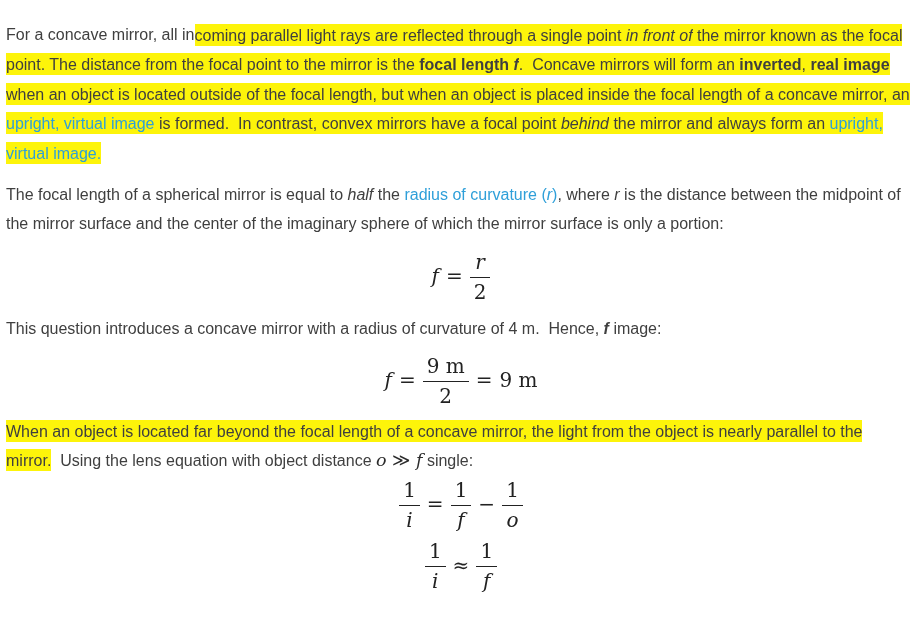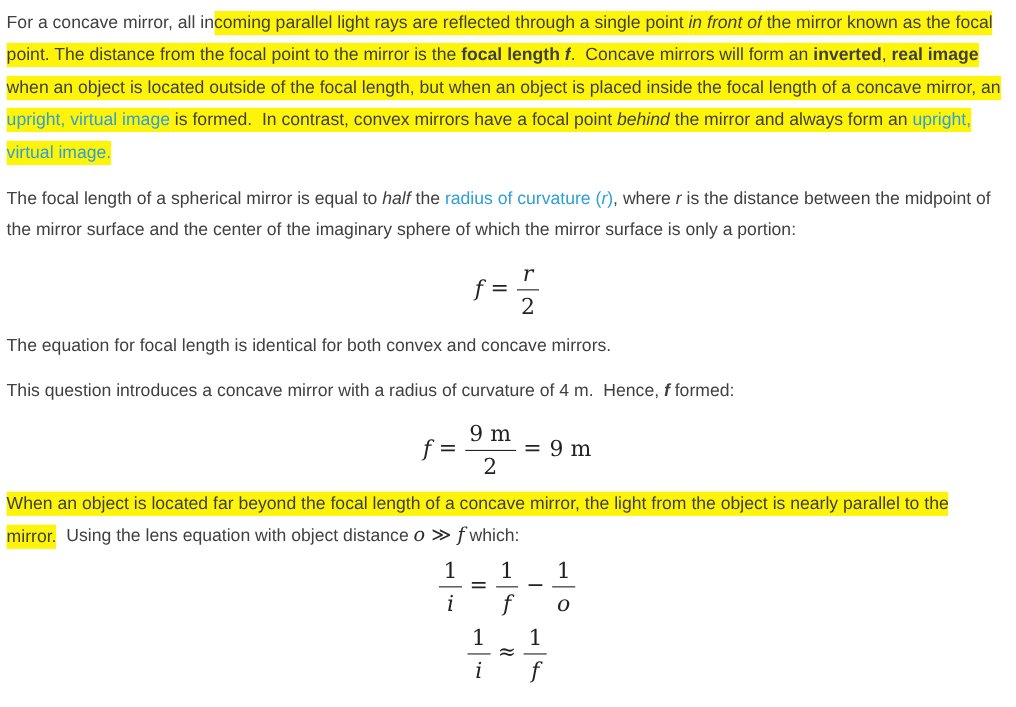--- a/index.html
+++ b/index.html
@@ -1,18 +1,18 @@
 <!DOCTYPE html>
 <html><head>
 <meta charset="utf-8">
 <style>
   html,body { margin:0; padding:0; background:#ffffff; }
   .page {
     width:924px; height:643px; box-sizing:border-box;
-    padding:6px 8px 0 6px; overflow:hidden; background:#ffffff;
+    padding:20px 8px 0 6px; overflow:hidden; background:#ffffff;
     font-family:"Liberation Sans", sans-serif;
     font-size:16px; line-height:29.5px; color:#3f3f3f;
   }
   p { margin:0 0 12px 0; }
   .hl { background:#fdf40a; padding:2.5px 0; }
   .b  { font-weight:bold; }
   .i  { font-style:italic; }
   .bi { font-weight:bold; font-style:italic; }
   .link { color:#2e9fd9; cursor:pointer; text-decoration:none; }
   .mserif { font-family:"DejaVu Serif", serif; color:#2b2b2b; font-size:17.5px; }
@@ -34,25 +34,24 @@
 <body>
 
 <div class="page">
 
   <p><span>For a concave mirror, all in</span><span class="hl">coming parallel light rays are reflected through a single point </span><span class="hl i">in front of</span><span class="hl"> the mirror known as the focal point. The distance from the focal point to the mirror is the </span><span class="hl b">focal length </span><span class="hl bi">f</span><span class="hl">.&nbsp; Concave mirrors will form an </span><span class="hl b">inverted</span><span class="hl">, </span><span class="hl b">real image</span><span class="hl"> when an object is located outside of the focal length, but when an object is placed inside the focal length of a concave mirror, an </span><span class="hl link">upright, virtual image</span><span class="hl"> is formed.&nbsp; In contrast, convex mirrors have a focal point </span><span class="hl i">behind</span><span class="hl"> the mirror and always form an </span><span class="hl link">upright, virtual image.</span></p>
 
   <p><span>The focal length of a spherical mirror is equal to </span><span class="i">half</span><span> the </span><span class="link">radius of curvature (</span><span class="link i">r</span><span class="link">)</span><span>, where </span><span class="i">r</span><span> is the distance between the midpoint of the mirror surface and the center of the imaginary sphere of which the mirror surface is only a portion:</span></p>
 
   <div class="eq"><span class="var">f</span><span class="rel">=</span><span class="frac"><span class="num var">r</span><span class="den">2</span></span></div>
 
-  <p><span>The equation for focal length is identical for both convex and concave mirrors.</span></p>
 
-  <p><span>This question introduces a concave mirror with a radius of curvature of 4 m.&nbsp; Hence, </span><span class="bi">f</span><span> formed:</span></p>
+  <p><span>This question introduces a concave mirror with a radius of curvature of 4 m.&nbsp; Hence, </span><span class="bi">f</span><span> image:</span></p>
 
   <div class="eq eq-value"><span class="var">f</span><span class="rel">=</span><span class="frac"><span class="num">9 m</span><span class="den">2</span></span><span class="rel">=</span><span>9 m</span></div>
 
-  <p class="p-far"><span class="hl">When an object is located far beyond the focal length of a concave mirror, the light from the object is nearly parallel to the mirror.</span><span>&nbsp; Using the lens equation with object distance </span><span class="mvar">o</span><span class="mserif"> ≫ </span><span class="mvar">f</span><span> which:</span></p>
+  <p class="p-far"><span class="hl">When an object is located far beyond the focal length of a concave mirror, the light from the object is nearly parallel to the mirror.</span><span>&nbsp; Using the lens equation with object distance </span><span class="mvar">o</span><span class="mserif"> ≫ </span><span class="mvar">f</span><span> single:</span></p>
 
   <div class="eq eq-lens"><span class="frac"><span class="num">1</span><span class="den var">i</span></span><span class="rel">=</span><span class="frac"><span class="num">1</span><span class="den var">f</span></span><span class="rel">−</span><span class="frac"><span class="num">1</span><span class="den var">o</span></span></div>
 
   <div class="eq"><span class="frac"><span class="num">1</span><span class="den var">i</span></span><span class="rel">≈</span><span class="frac"><span class="num">1</span><span class="den var">f</span></span></div>
 
 </div>
 
 </body></html>

